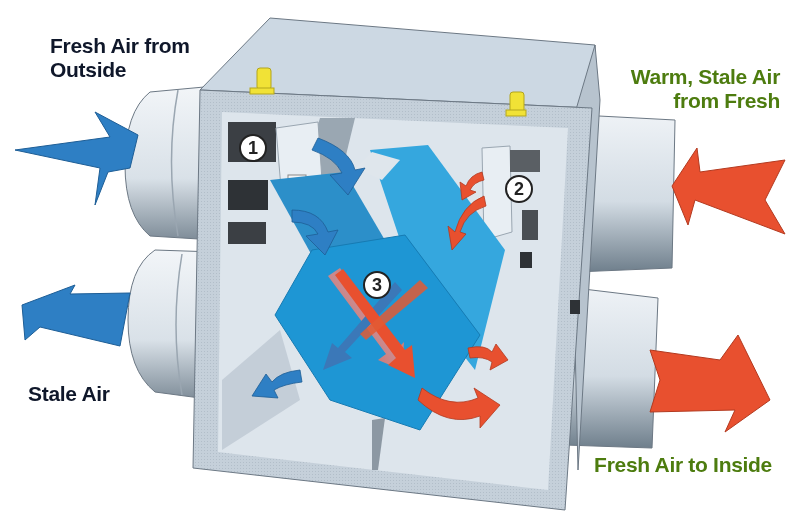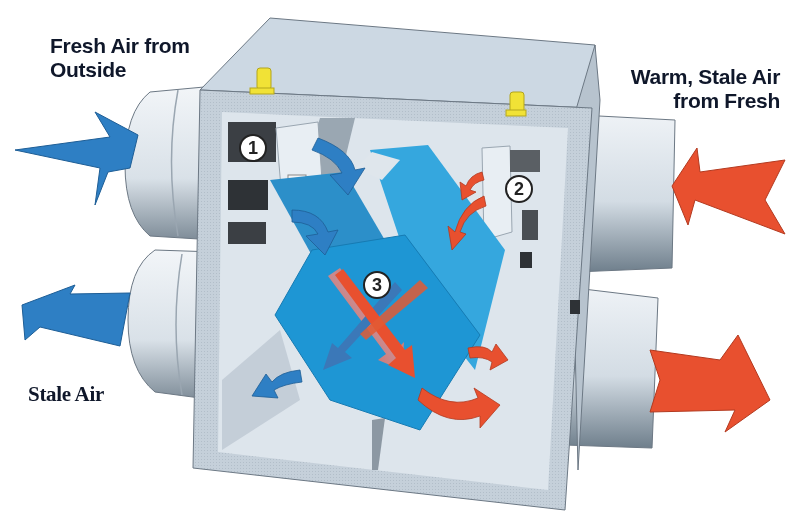--- a/index.html
+++ b/index.html
@@ -1,20 +1,20 @@
 <!DOCTYPE html>
 <html><head>
 <meta charset="utf-8">
 <style>
   html, body { margin: 0; padding: 0; background: #ffffff; }
   body { width: 800px; height: 530px; position: relative; overflow: hidden; font-family: "Liberation Sans", sans-serif; }
   .stage { position: absolute; left: 0; top: 0; width: 800px; height: 530px; }
   .label { position: absolute; font-weight: bold; font-size: 21px; line-height: 24px; letter-spacing: -0.3px; white-space: nowrap; }
   .label.blue { color: #0f172a; }
-  .label.red { color: #0f172a; }
+  .label.red { color: #4d7c0f; }
   .label.right { text-align: right; }
   .label span { display: block; }
   .num-badge { position: absolute; width: 28px; height: 28px; border-radius: 50%; background: #ffffff; border: 2px solid #222; box-sizing: border-box; font-weight: bold; font-size: 18px; line-height: 24px; text-align: center; color: #222; }
 </style>
 </head>
 <body>
 
 <div class="stage">
   <svg width="800" height="530" viewBox="0 0 800 530" xmlns="http://www.w3.org/2000/svg">
     <defs>
@@ -140,18 +140,19 @@
 
   
   <div class="label blue" style="left:50px; top:34px;">
     <span>Fresh Air from</span>
     <span>Outside</span>
   </div>
   <div class="label red right" style="right:20px; top:65px;">
     <span>Warm, Stale Air</span>
     <span>from Fresh</span>
   </div>
-  <div class="label blue" style="left:28px; top:382px;font-family:Liberation Serif, serif;">
+  <div class="label blue" style="left:28px; top:382px;">
     <span>Stale Air</span>
   </div>
   <div class="label red right" style="right:28px; top:453px;">
+    <span>Fresh Air to Inside</span>
   </div>
 </div>
 
 </body></html>

